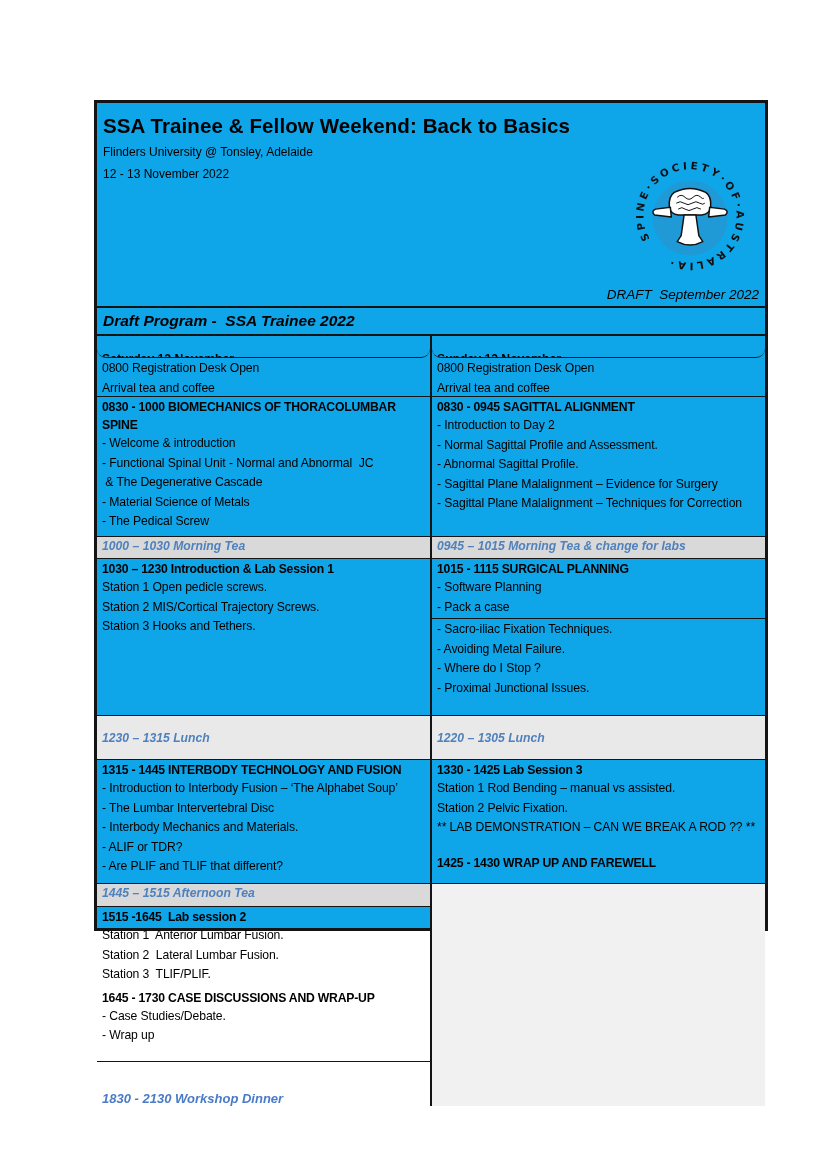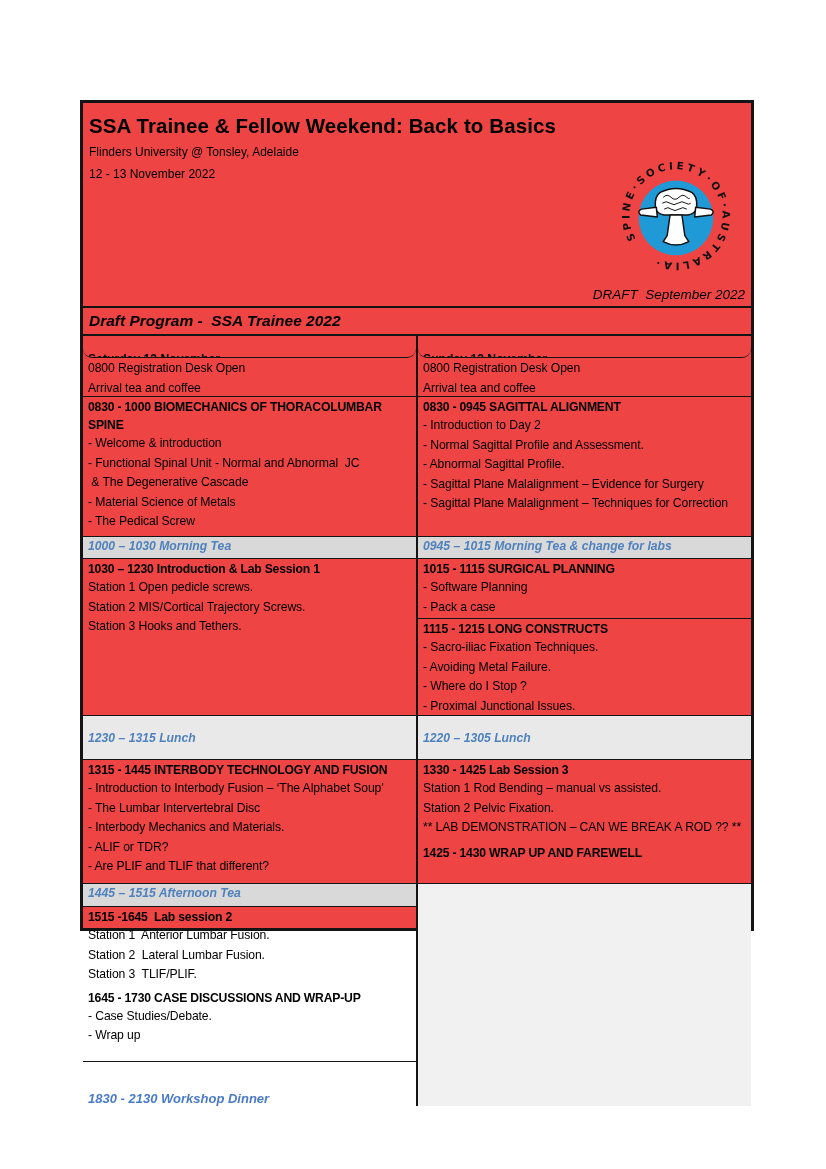--- a/index.html
+++ b/index.html
@@ -2,22 +2,22 @@
 <html style="--accent-blue: #4f81bd; --dinner-blue: #4a7bc8; --tea-bg: #d9d9d9; --lunch-bg: #e9e9e9; --empty-bg: #f1f1f1; --border: #141414; --logo-blue: #1f9ad6;"><head>
 <meta charset="utf-8">
 <style>
   * { margin:0; padding:0; box-sizing:border-box; }
   html,body { background:#ffffff; }
   .page {
     position:relative; width:826px; height:1169px; background:#ffffff;
     font-family:"Liberation Sans", sans-serif; color:#000; overflow:hidden;
   }
   .doc {
-    position:absolute; left:80px; top:100px; width:674px; height:831px;
-    border:3px solid var(--border, #111); background:#ef4444;
+    position:absolute; left:94px; top:100px; width:674px; height:831px;
+    border:3px solid var(--border, #111); background:#0ea5e9;
   }
   
   .header { position:relative; height:205px; border-bottom:2px solid var(--border,#111); }
   .title { font-size:20.5px; font-weight:bold; padding:11px 0 3px 6px; letter-spacing:0.1px; }
   .sub { font-size:12px; line-height:22px; padding-left:6px; }
   .logo { position:absolute; top:54px; right:16px; width:118px; height:118px; }
   .logo-circle { fill:var(--logo-blue,#1f9ad6); }
   .ring-text { font-family:"DejaVu Sans", sans-serif; font-size:10.5px; font-weight:bold;
                letter-spacing:3.2px; fill:#101010; }
   .vert { fill:#fff; stroke:#101010; stroke-width:1.5; stroke-linejoin:round; }
@@ -31,21 +31,21 @@
   .columns { display:flex; height:770px; }
   .col { width:333px; display:flex; flex-direction:column; }
   .col-right { flex:1; border-left:2px solid var(--border,#111); }
   .cell { border-bottom:1.6px solid var(--border,#111); padding:1px 4px 0 5px;
           font-size:12.2px; overflow:hidden; }
   .cell.last { border-bottom:none; flex:1; }
   .day-header { font-weight:bold; height:22px; padding-top:16px;border-radius:9px; }
   .cell-title { font-weight:bold; line-height:18px; white-space:pre-wrap; letter-spacing:-0.2px; }
   .line { line-height:19.5px; white-space:pre-wrap; letter-spacing:-0.1px; }
   .gap4 { margin-top:4px; }
-  .gap6 { margin-top:6px; }
+  .gap6 { margin-top:16px; }
   .tea { background:var(--tea-bg,#d9d9d9); color:var(--accent-blue,#4f81bd);
          font-weight:bold; font-style:italic; height:22px; padding-top:2px; }
   .lunch { background:var(--lunch-bg,#e9e9e9); color:var(--accent-blue,#4f81bd);
            font-weight:bold; font-style:italic; height:44px; display:flex; align-items:center; } .h39{height:39px} .h140{height:140px} .h157{height:157px} .h124{height:124px} .h23{height:23px} .h155{height:155px}
   .h60{height:60px} .h97{height:97px}
   .dinner { display:flex; align-items:flex-end; color:var(--dinner-blue,#4a7bc8);
             font-weight:bold; font-style:italic; font-size:13px; background:#fff; }
   .empty { background:var(--empty-bg,#f1f1f1); }
 </style>
 </head>
@@ -170,21 +170,20 @@
           <span>0945 – 1015 Morning Tea &amp; change for labs</span>
         </div>
         <div class="cell h60">
           <div class="cell-title">1015 - 1115 SURGICAL PLANNING</div>
           <div>
               <div class="line">- Software Planning</div>
               <div class="line">- Pack a case</div>
             </div>
         </div>
         <div class="cell h97">
-          <div class="cell-title">1115 - 1215 LONG CONSTRUCTS</div>
           <div>
               <div class="line">- Sacro-iliac Fixation Techniques.</div>
               <div class="line">- Avoiding Metal Failure.</div>
               <div class="line">- Where do I Stop ?</div>
               <div class="line">- Proximal Junctional Issues.</div>
             </div>
         </div>
         <div class="cell lunch">
           <span>1220 – 1305 Lunch</span>
         </div>

